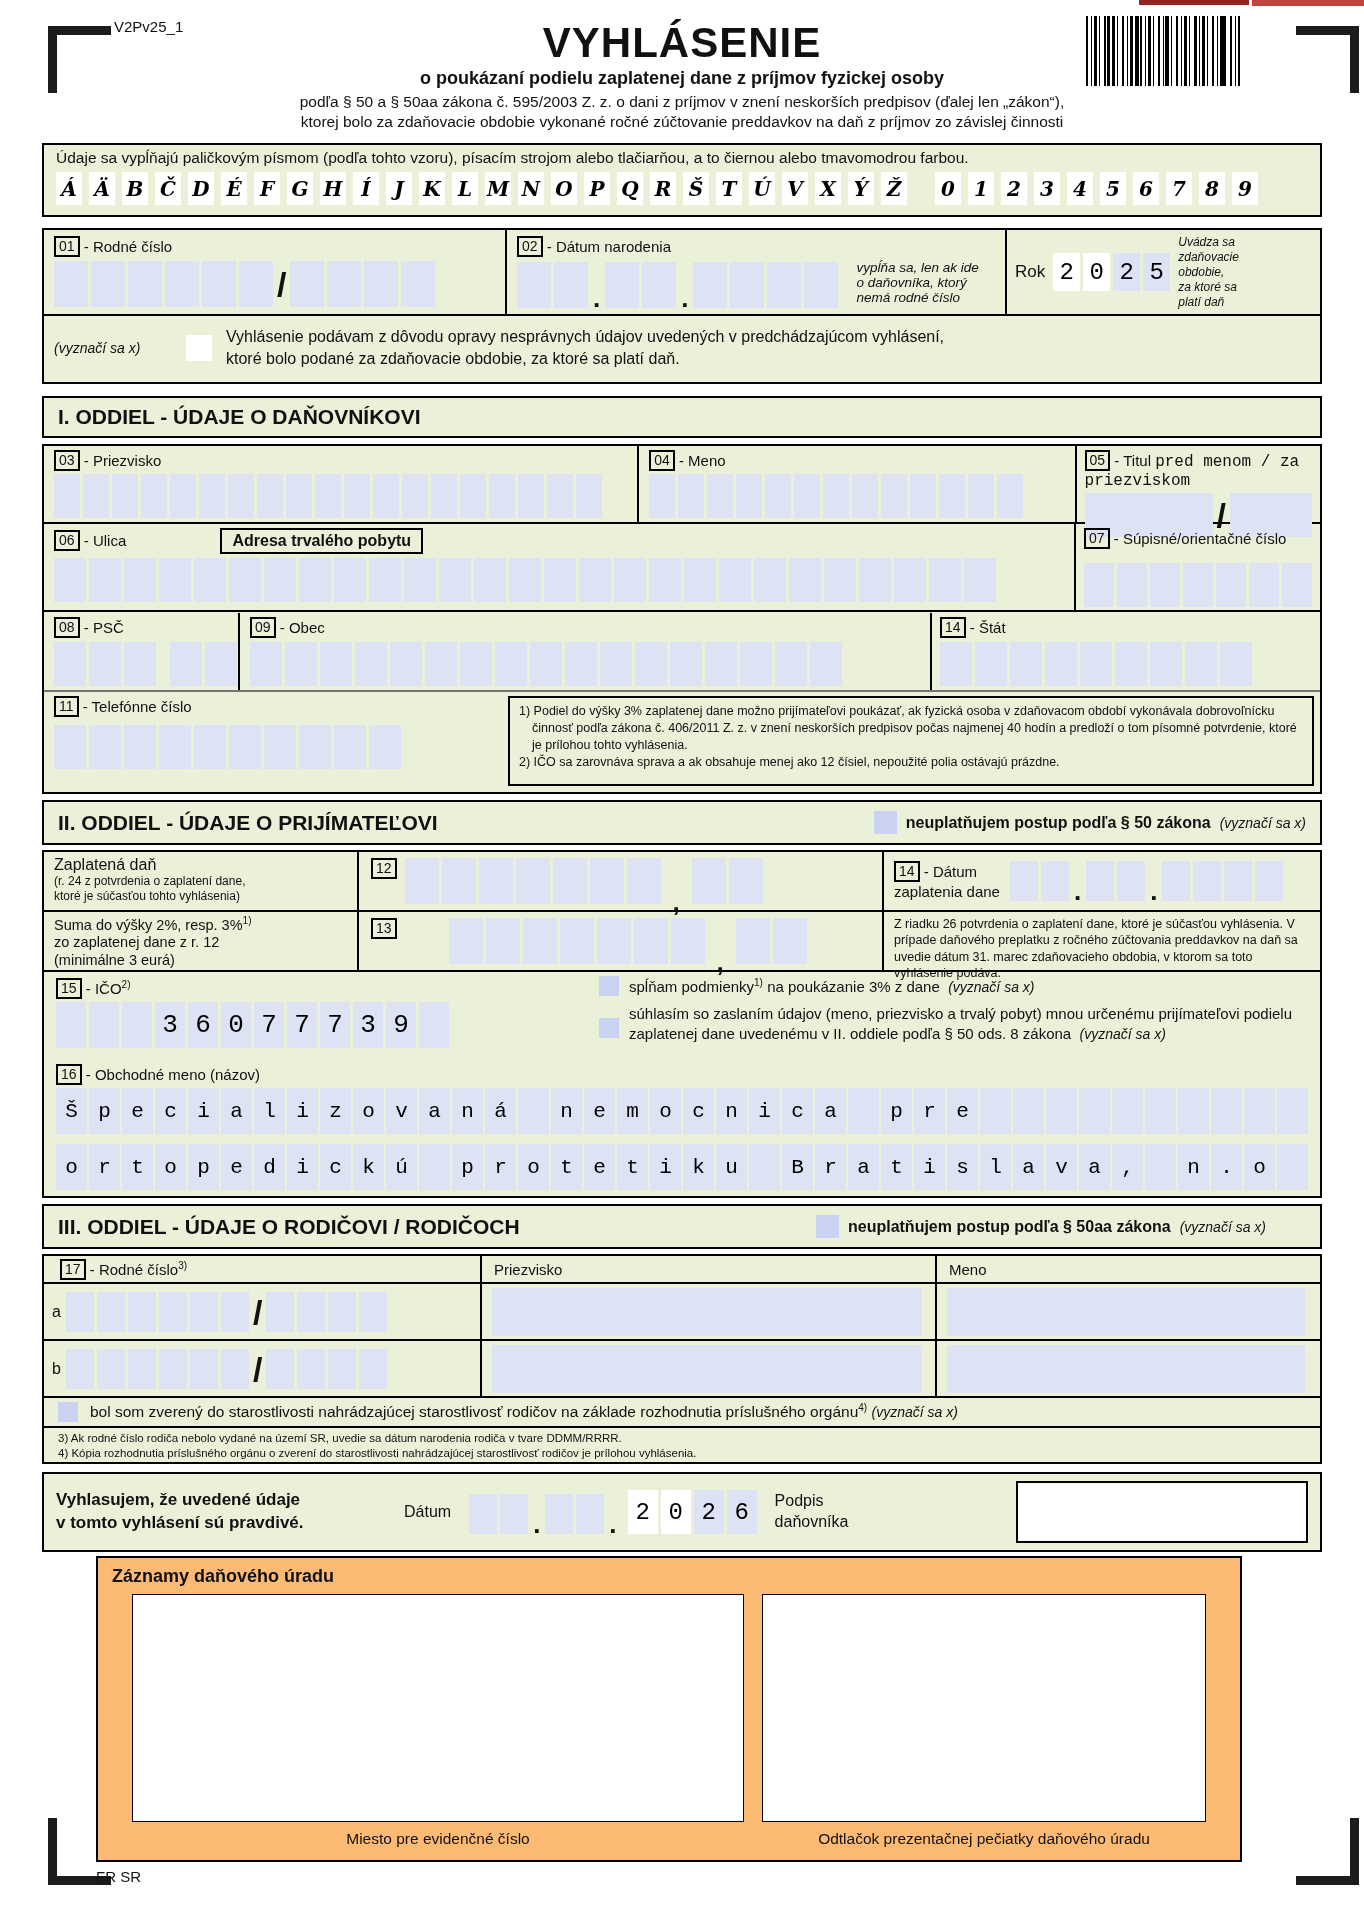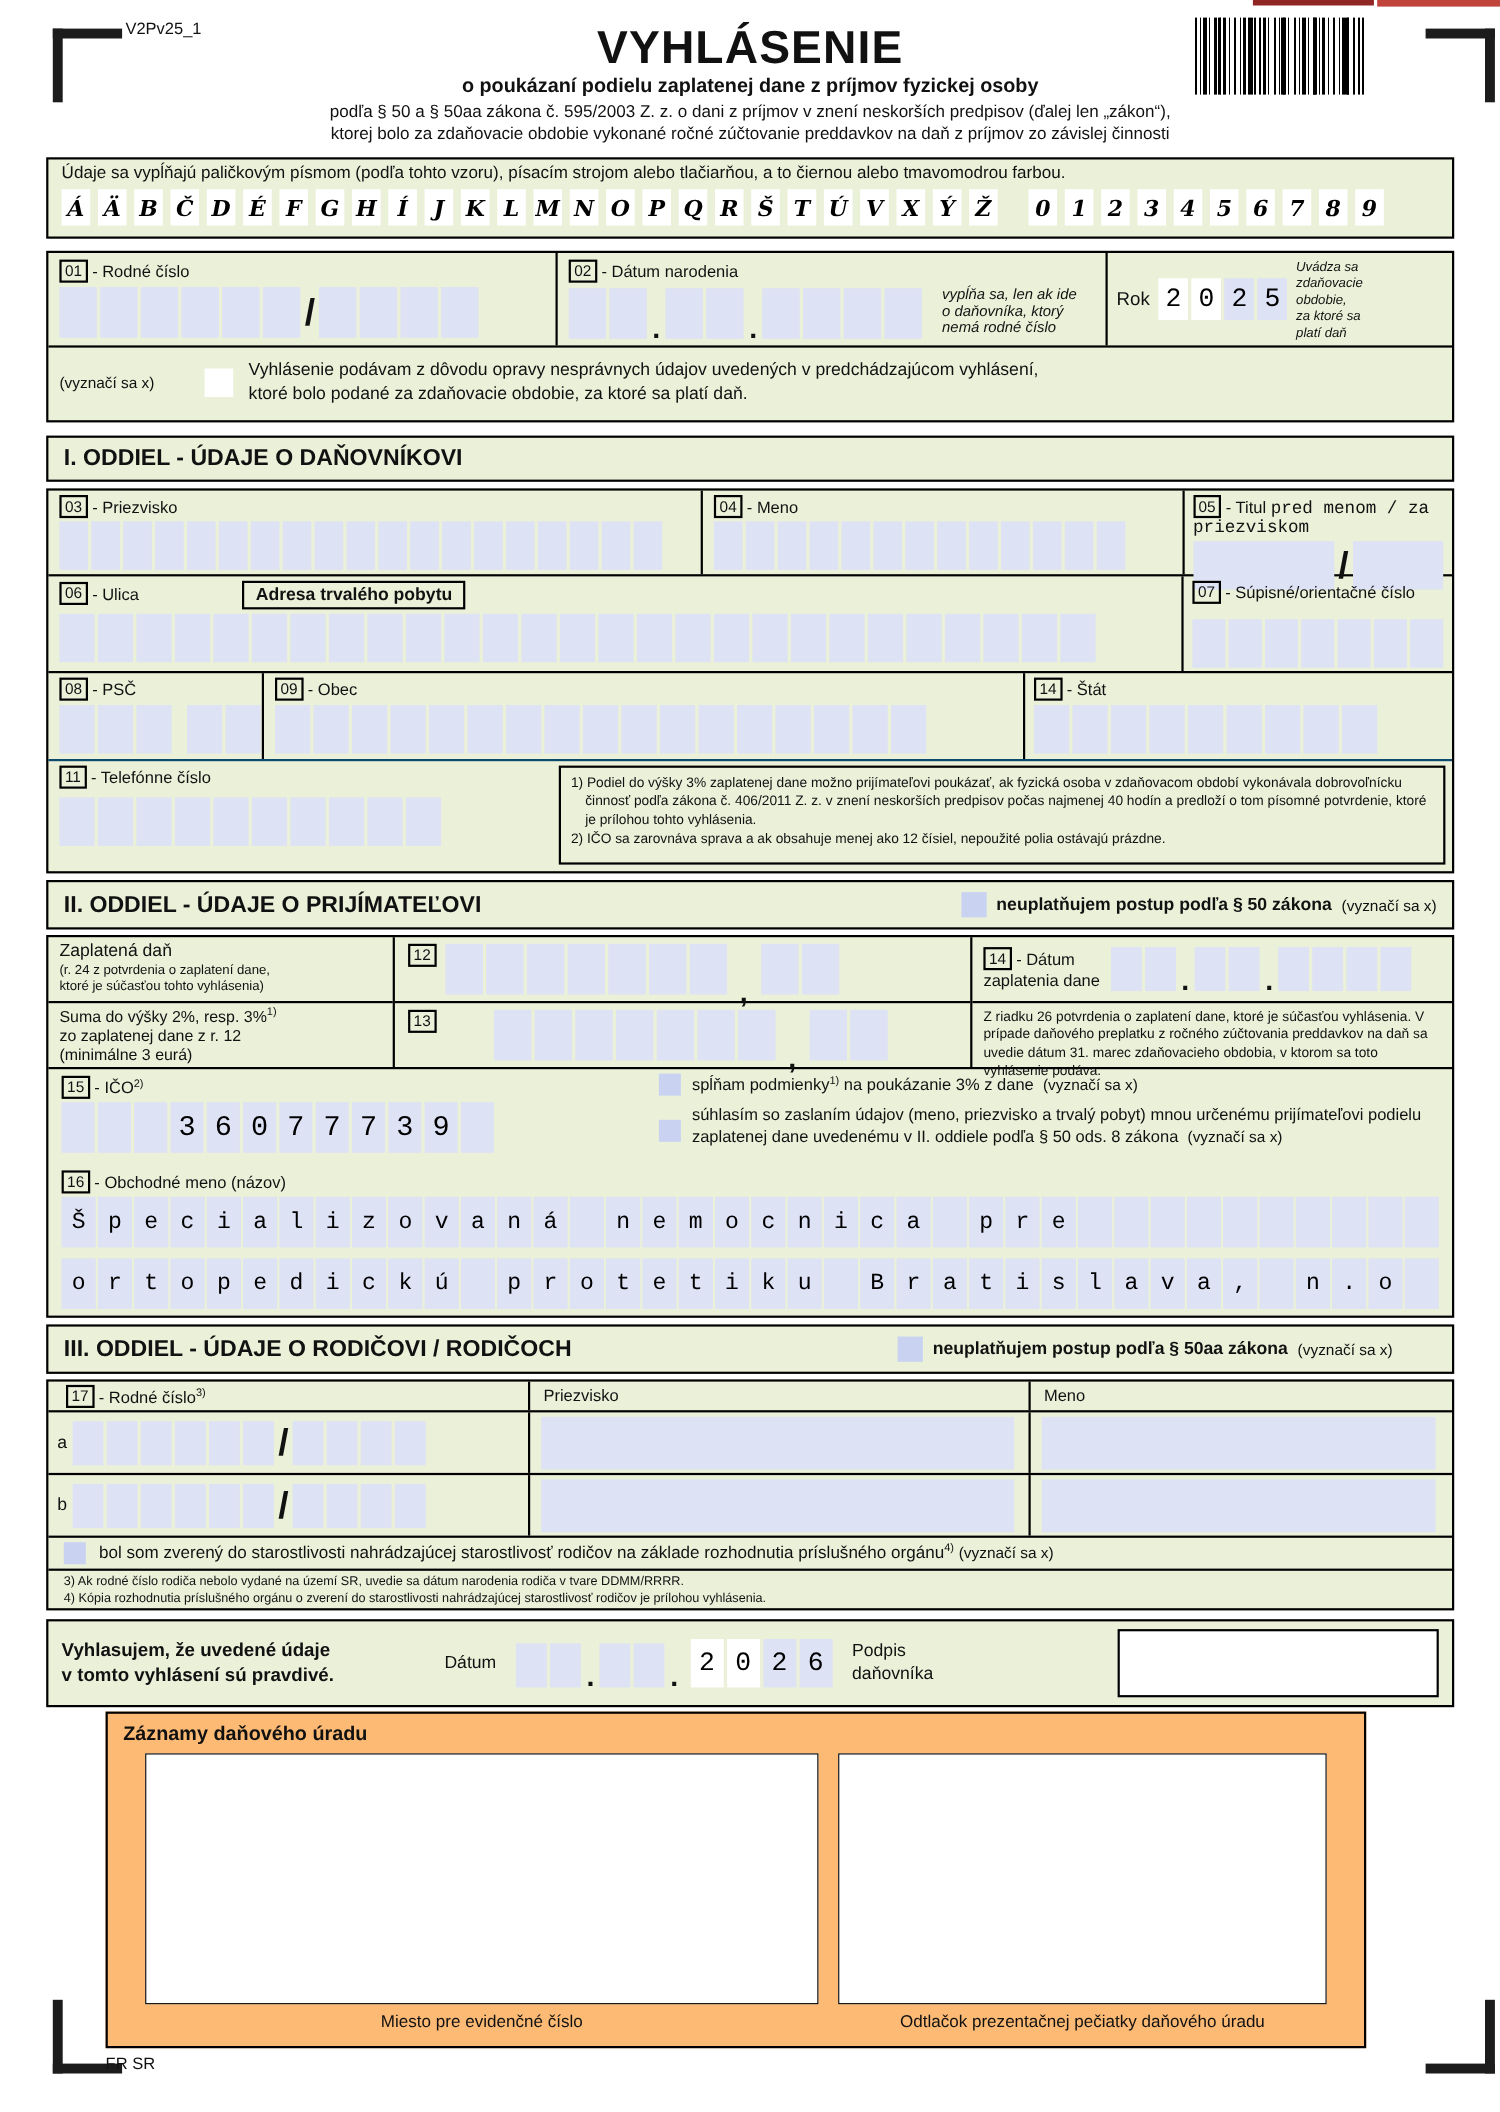--- a/index.html
+++ b/index.html
@@ -34,21 +34,21 @@
         font-family:"DejaVu Serif",serif;font-style:italic;font-weight:bold;}
   .sepSlash{font-weight:bold;font-size:34px;line-height:40px;padding:0 4px;align-self:center;}
   .sepDot{font-weight:bold;font-size:26px;align-self:flex-end;padding:0 5px;line-height:20px;}
   .sepComma{font-weight:bold;font-size:26px;align-self:flex-end;padding:0 4px;line-height:16px;}
   .chk{width:23px;height:23px;background:#c9d3f1;flex:none;display:inline-block;}
   .chkwhite{background:#fff;}
   .secHdr{font-weight:bold;font-size:21px;}
   .hdrRow{display:flex;align-items:center;height:100%;padding:0 14px;box-sizing:border-box;}
   .hdrRight{margin-left:auto;display:flex;align-items:center;gap:9px;}
   .optout{font-weight:bold;font-size:16px;}
-  .mark{font-size:14px;}
+  .mark{font-style:italic;font-size:14px;}
   .corner{position:absolute;width:54px;height:58px;}
   .cTL{border-top:9px solid #1c1c1c;border-left:9px solid #1c1c1c;}
   .cTR{border-top:9px solid #1c1c1c;border-right:9px solid #1c1c1c;}
   .cBL{border-bottom:9px solid #1c1c1c;border-left:9px solid #1c1c1c;}
   .cBR{border-bottom:9px solid #1c1c1c;border-right:9px solid #1c1c1c;}
   .barcode{background-image:
      repeating-linear-gradient(90deg,#000 0 2px,transparent 2px 5px,#000 5px 6px,
        transparent 6px 8px,#000 8px 11px,transparent 11px 13px,#000 13px 14px,transparent 14px 18px),
      repeating-linear-gradient(90deg,transparent 0 21px,#000 21px 24px,transparent 24px 29px);}
   .notesBox{border:2px solid #000;padding:5px 9px;font-size:12.5px;line-height:1.35;
@@ -303,21 +303,21 @@
           <span class="cell"></span>
           <span class="cell"></span>
           <span class="cell"></span>
           <span class="cell"></span>
           <span class="cell"></span>
           <span class="cell"></span>
         </div>
     </div>
   </div>
 
-  <div style="display:flex;height:80px;border-bottom:2px solid #0c4a6e;box-sizing:border-box;">
+  <div style="display:flex;height:80px;border-bottom:2px solid #737373;box-sizing:border-box;align-items:flex-end;">
     <div class="vline" style="width:196px;padding:4px 10px;box-sizing:border-box;">
       <div class="flabel"><span class="badge">08</span> <span>- PSČ</span></div>
       <div style="display:flex;gap:14px;margin-top:4px;">
         <div class="cells cE">
             <span class="cell"></span>
             <span class="cell"></span>
             <span class="cell"></span>
           </div>
         <div class="cells cE">
             <span class="cell"></span>

